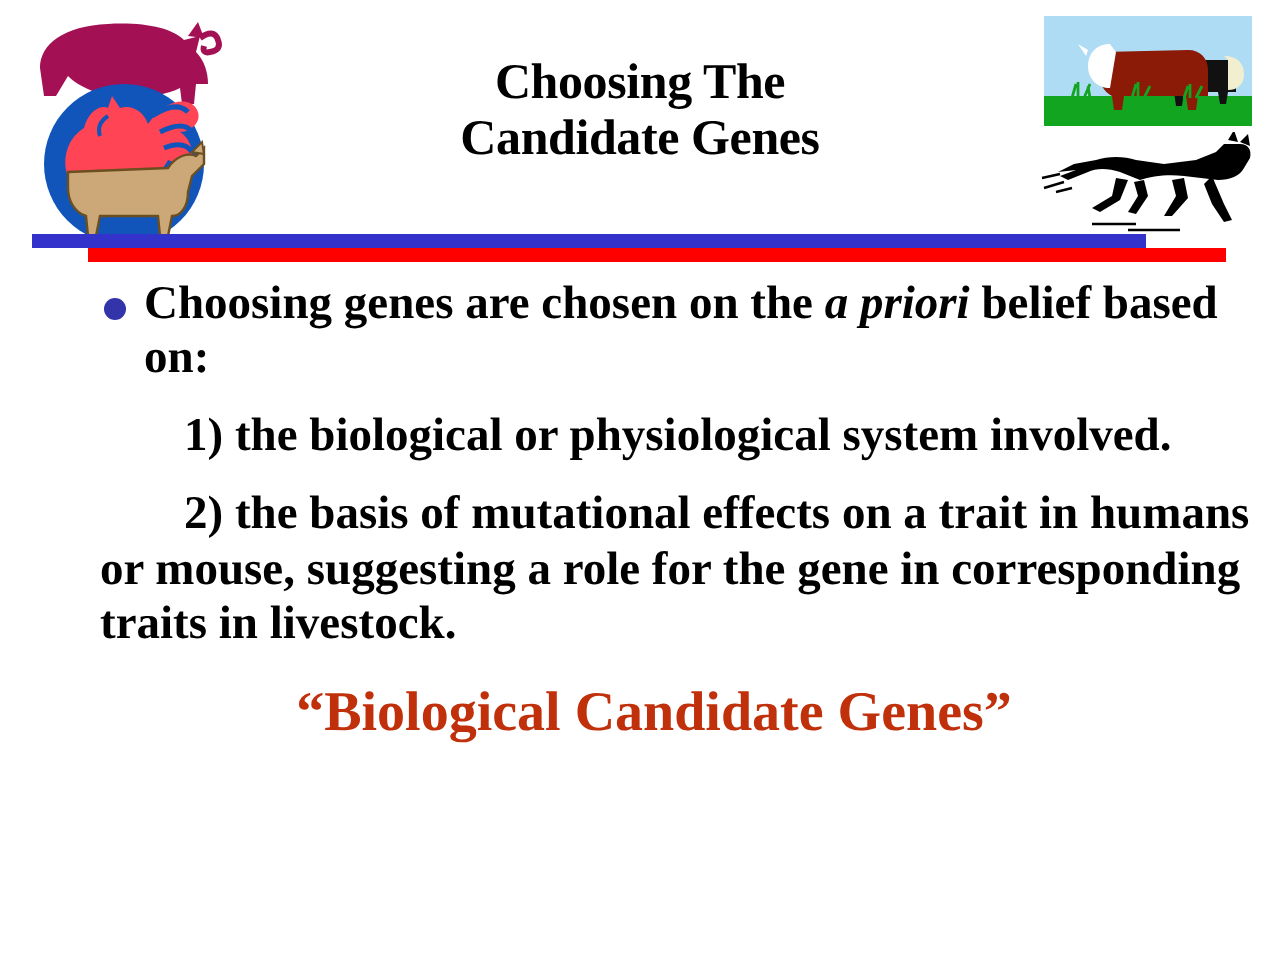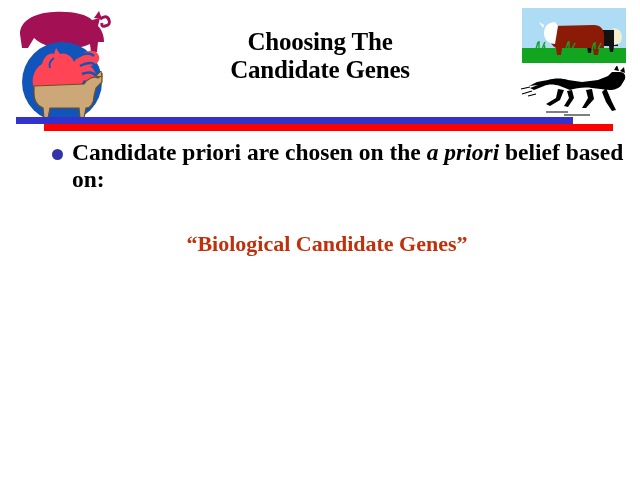--- a/index.html
+++ b/index.html
@@ -103,21 +103,21 @@
     text-indent: 42px;
   }
   .gap-sm { height: 11px; }
   .gap-md { height: 12px; }
   .ital { font-style: italic; margin-top: 28px; }
 
   #closing-line {
     margin-top: 14px;
     text-align: center;
     color: #C0300B;
-    font-size: 22px;
+    font-size: 28px;
     font-weight: bold;
     padding-right: 22px;
   }
 </style>
 </head>
 <body>
 
 <div id="slide">
 
   <svg id="logo-mark" viewBox="0 0 104 122">
@@ -199,25 +199,27 @@
     <span class="tline">Candidate Genes</span>
   </div>
 
   <div id="divider-bar-blue"></div>
   <div id="divider-bar-red"></div>
 
   <div id="body-block">
 
     <div class="bullet-row">
       <span class="bullet-dot"></span>
-      <p class="para"><span>Candidate priori are chosen on the </span><span class="ital">a priori</span><span> belief based on:</span></p>
+      <p class="para"><span>Choosing genes are chosen on the </span><span class="ital">a priori</span><span> belief based on:</span></p>
     </div>
 
     <div class="gap-sm"></div>
 
+    <p class="para indent">1) the biological or physiological system involved.</p>
 
     <div class="gap-md"></div>
 
+    <p class="para indent">2) the basis of mutational effects on a trait in humans or mouse, suggesting a role for the gene in corresponding traits in livestock.</p>
 
     <p id="closing-line">“Biological Candidate Genes”</p>
   </div>
 
 </div>
 
 </body></html>

